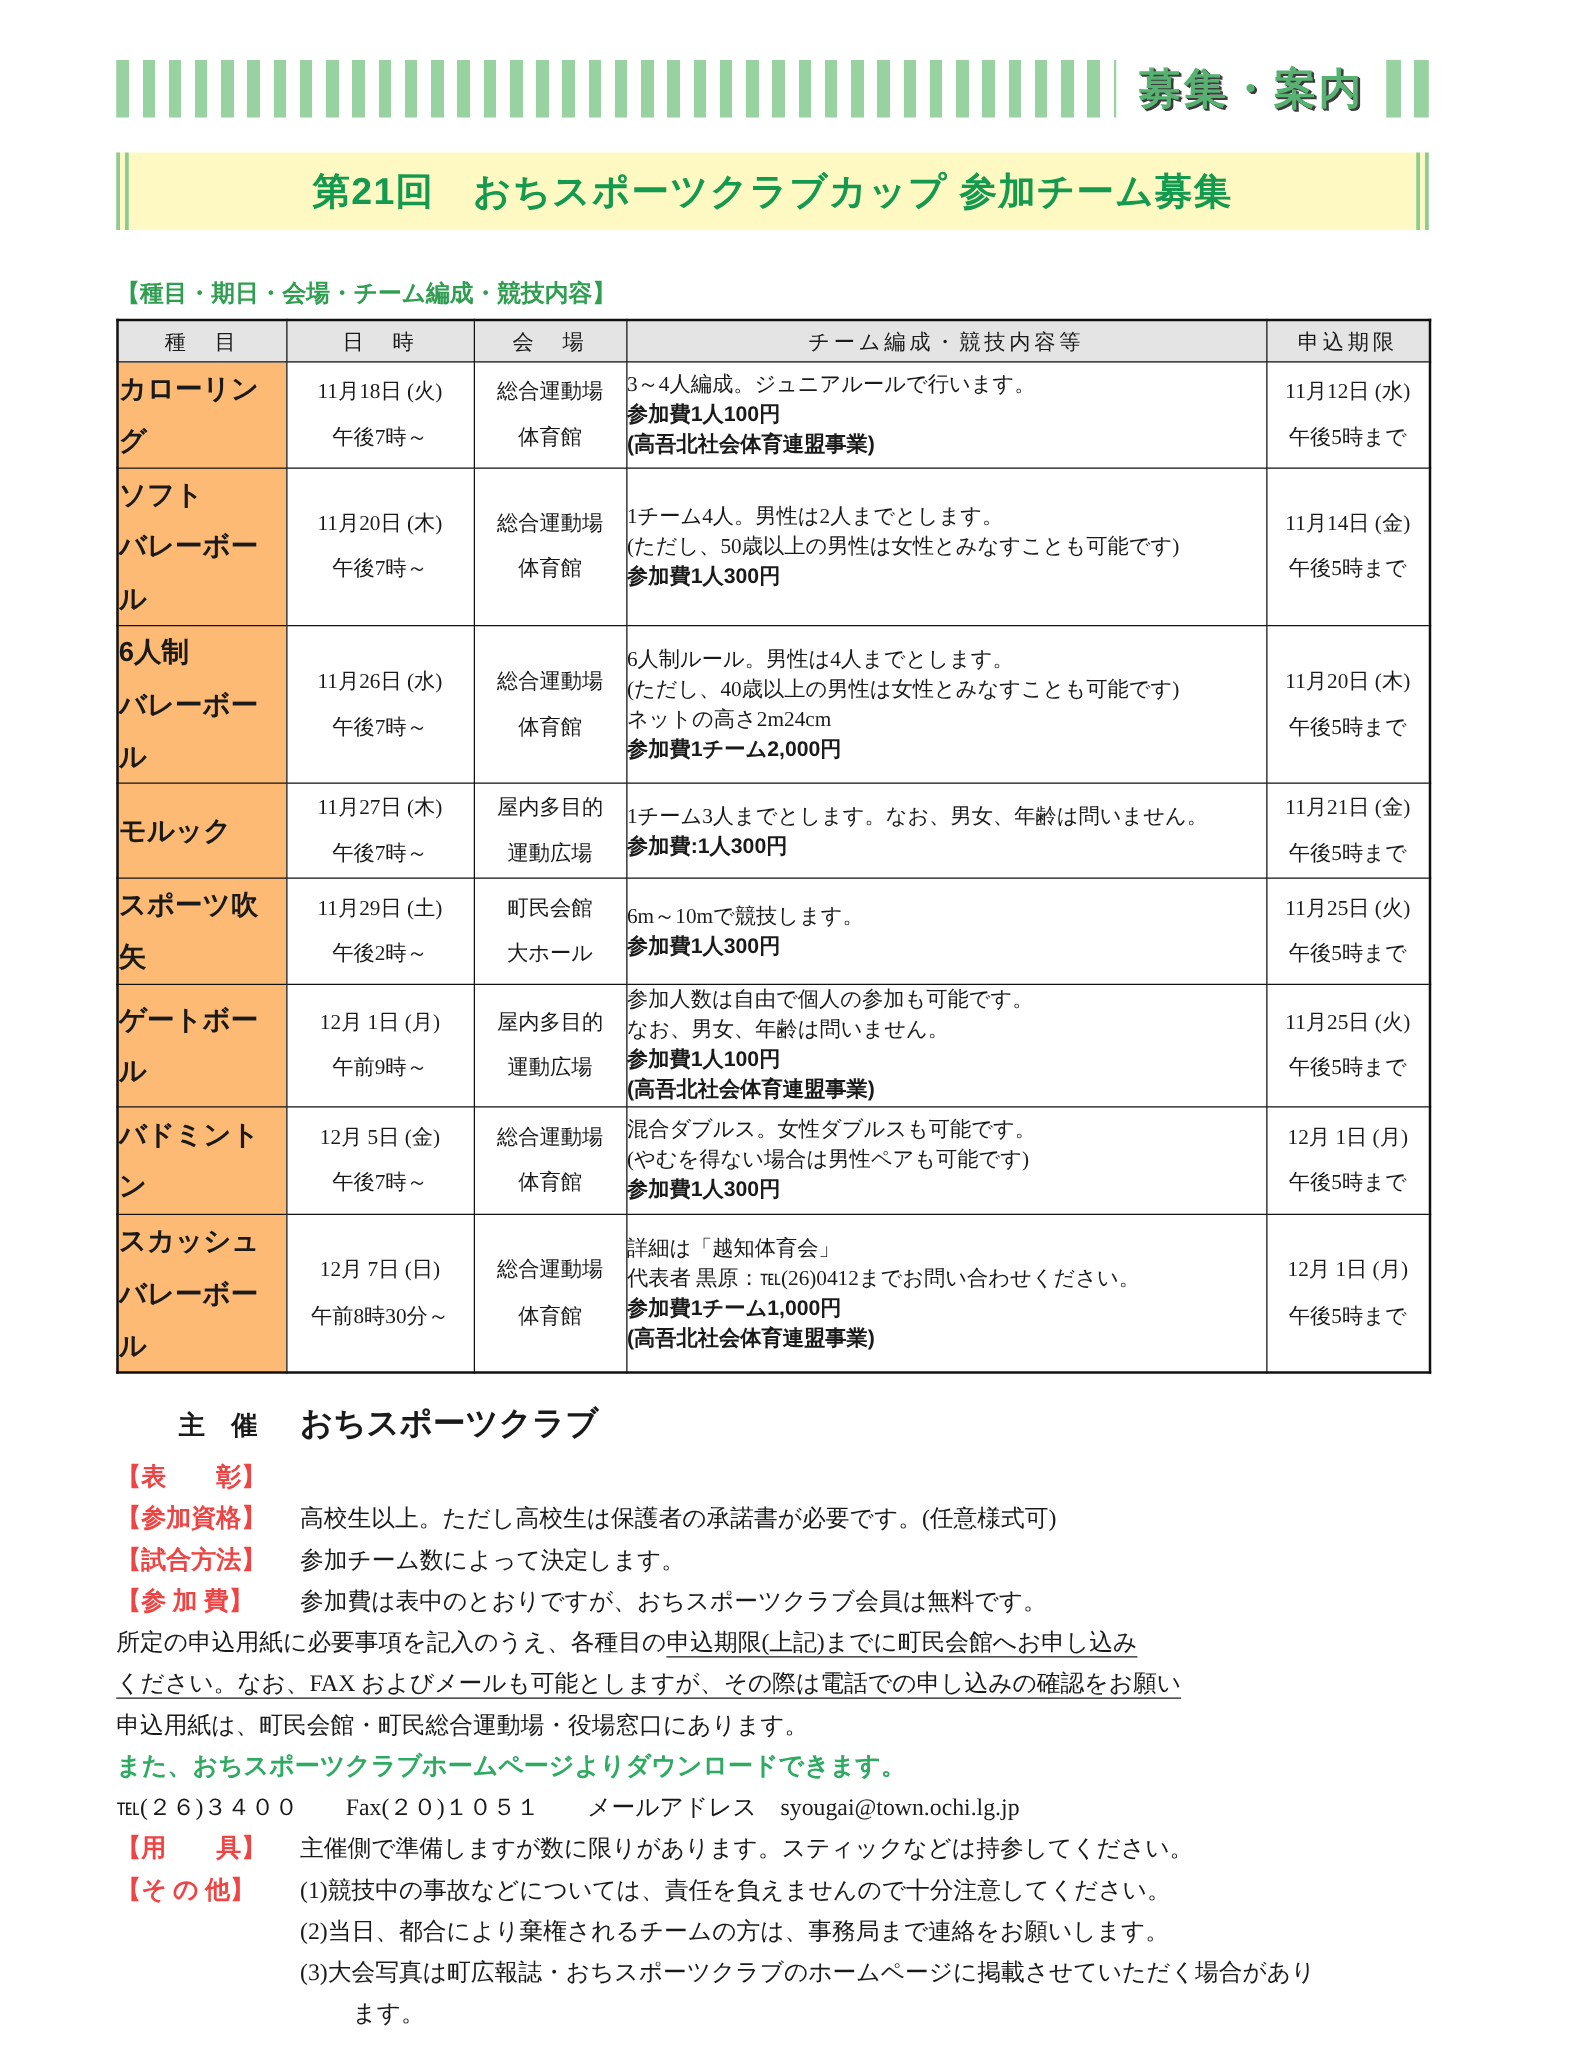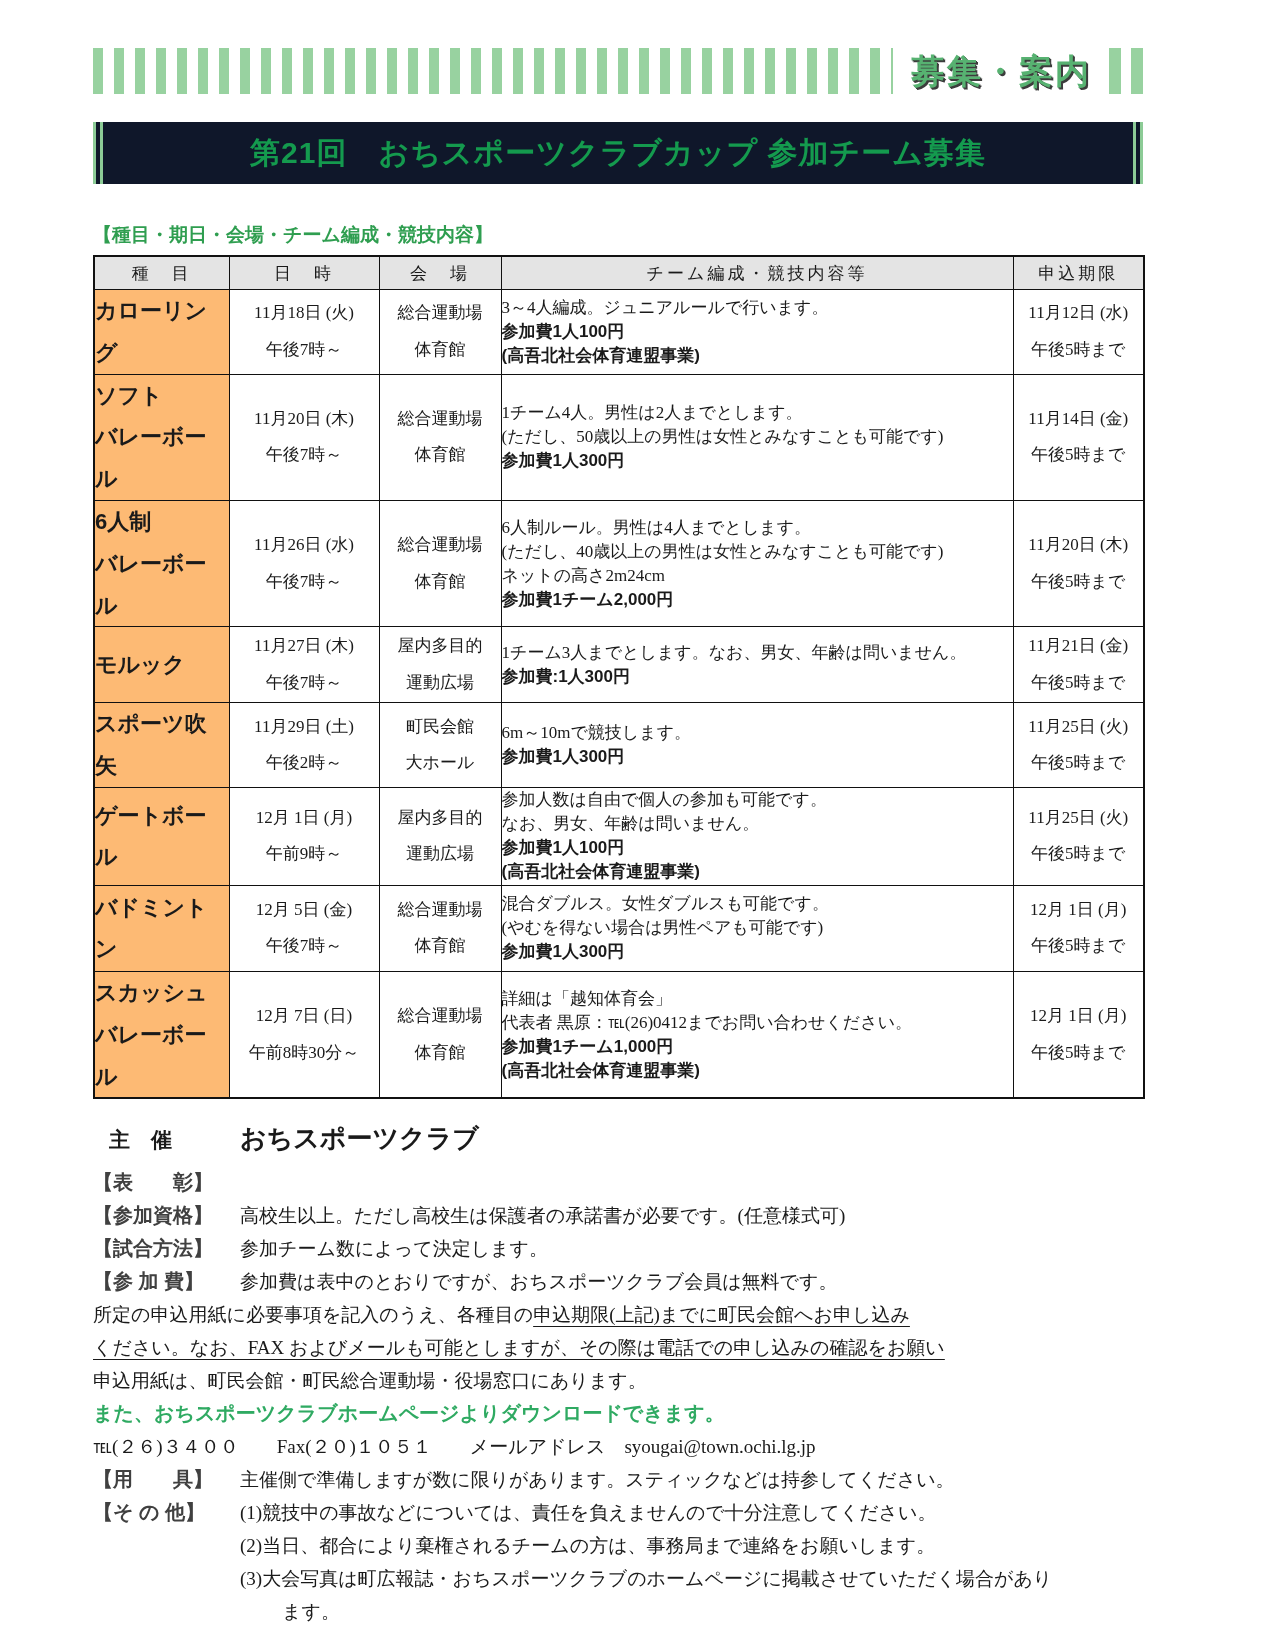--- a/index.html
+++ b/index.html
@@ -9,21 +9,21 @@
 
   
   .banner{margin-top:48px;height:46px;display:flex;align-items:stretch;}
   .stripes{flex:1;background:repeating-linear-gradient(90deg,#98d2a0 0 10px,#ffffff 10px 21px);}
   .stripes-end{width:34px;background:repeating-linear-gradient(90deg,#98d2a0 0 12px,#ffffff 12px 22px);}
   .banner-label{font-family:"Liberation Sans","DejaVu Sans",sans-serif;font-weight:700;
         font-size:34px;line-height:46px;color:#57b271;margin:0 18px;
         text-shadow:2px 2px 0 #3c3c3c, 1px 1px 0 #3c3c3c;letter-spacing:2px;white-space:nowrap;}
 
   
-  .title-box{margin-top:28px;height:62px;background:#0f172a;
+  .title-box{margin-top:28px;height:62px;background:#fef9c3;
         border-left:10px double #8ccb96;border-right:10px double #8ccb96;
         display:flex;align-items:center;justify-content:center;}
   .title-box h1{margin:0;font-family:"Liberation Sans","DejaVu Sans",sans-serif;
         font-size:30px;font-weight:700;color:#149a4e;letter-spacing:1px;}
 
   
   .section-heading{margin-top:38px;font-family:"Liberation Sans","DejaVu Sans",sans-serif;
         font-weight:700;font-size:19px;color:#2f9e50;}
 
   
@@ -39,27 +39,27 @@
   .cell-event{background:#fdba74;text-align:left;vertical-align:middle;
         font-family:"Liberation Sans","DejaVu Sans",sans-serif;font-weight:700;font-size:22px;line-height:1.9;}
   .cell-date,.cell-venue,.cell-deadline{text-align:center;vertical-align:middle;
         font-size:17px;line-height:2.15;}
   .cell-content{vertical-align:middle;font-size:17px;padding:5px 10px;}
   .content-line{line-height:24px;}
   .content-line.b{font-family:"Liberation Sans","DejaVu Sans",sans-serif;font-weight:700;}
 
   
   .organizer{margin-top:22px;display:flex;align-items:baseline;
-        font-family:"Liberation Sans","DejaVu Sans",sans-serif;font-weight:700;}
+        font-family:"Liberation Sans","DejaVu Sans",sans-serif;font-weight:700;text-align:center;}
   .org-label{width:131px;padding-left:16px;font-size:21px;flex-shrink:0;}
   .org-value{font-size:26px;}
   .info-list{margin-top:10px;}
   .info-item{display:flex;}
-  .info-label{width:147px;flex-shrink:0;color:#404040;
-        font-family:Liberation Sans, sans-serif;font-weight:700;
+  .info-label{width:147px;flex-shrink:0;color:#ef4444;
+        font-family:Liberation Serif, serif;font-weight:700;
         font-size:20px;line-height:33px;}
   .info-body{flex:1;font-size:19px;line-height:33px;}
   .info-line{white-space:nowrap;}
   .info-line .u{text-decoration:underline;text-underline-offset:5px;}
   .info-line.green-bold{color:#2faa62;font-family:"Liberation Sans","DejaVu Sans",sans-serif;
         font-weight:700;font-size:20px;}
   .info-line.indent2{padding-left:42px;}
 
   
   .footer{margin-top:34px;display:flex;align-items:baseline;}

